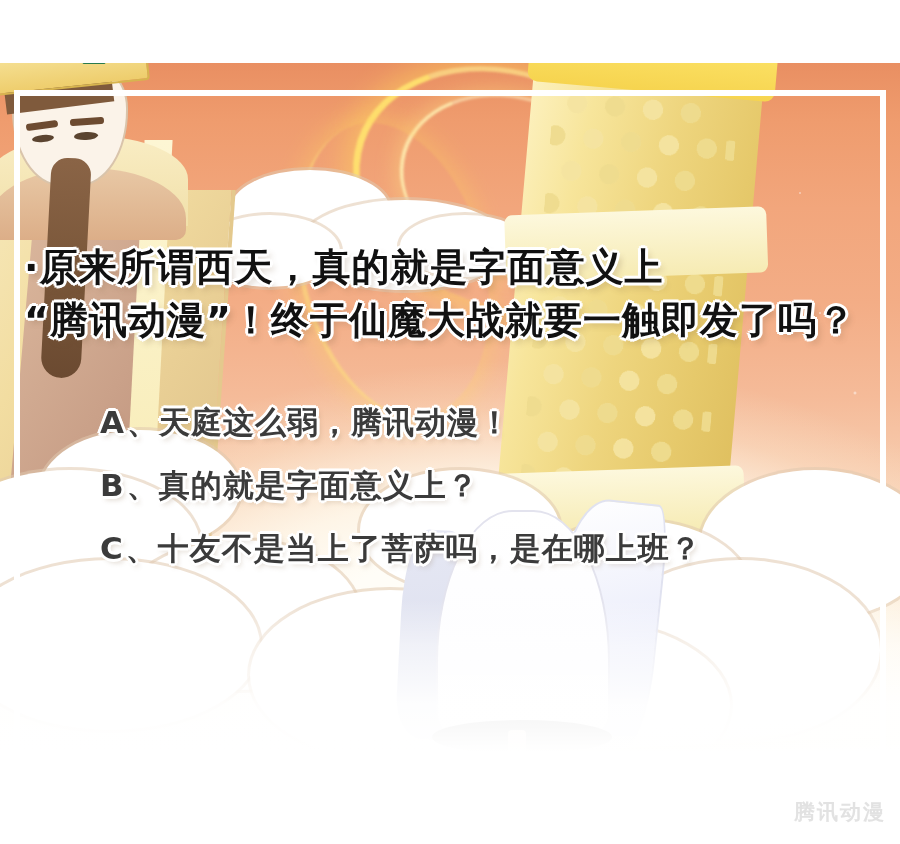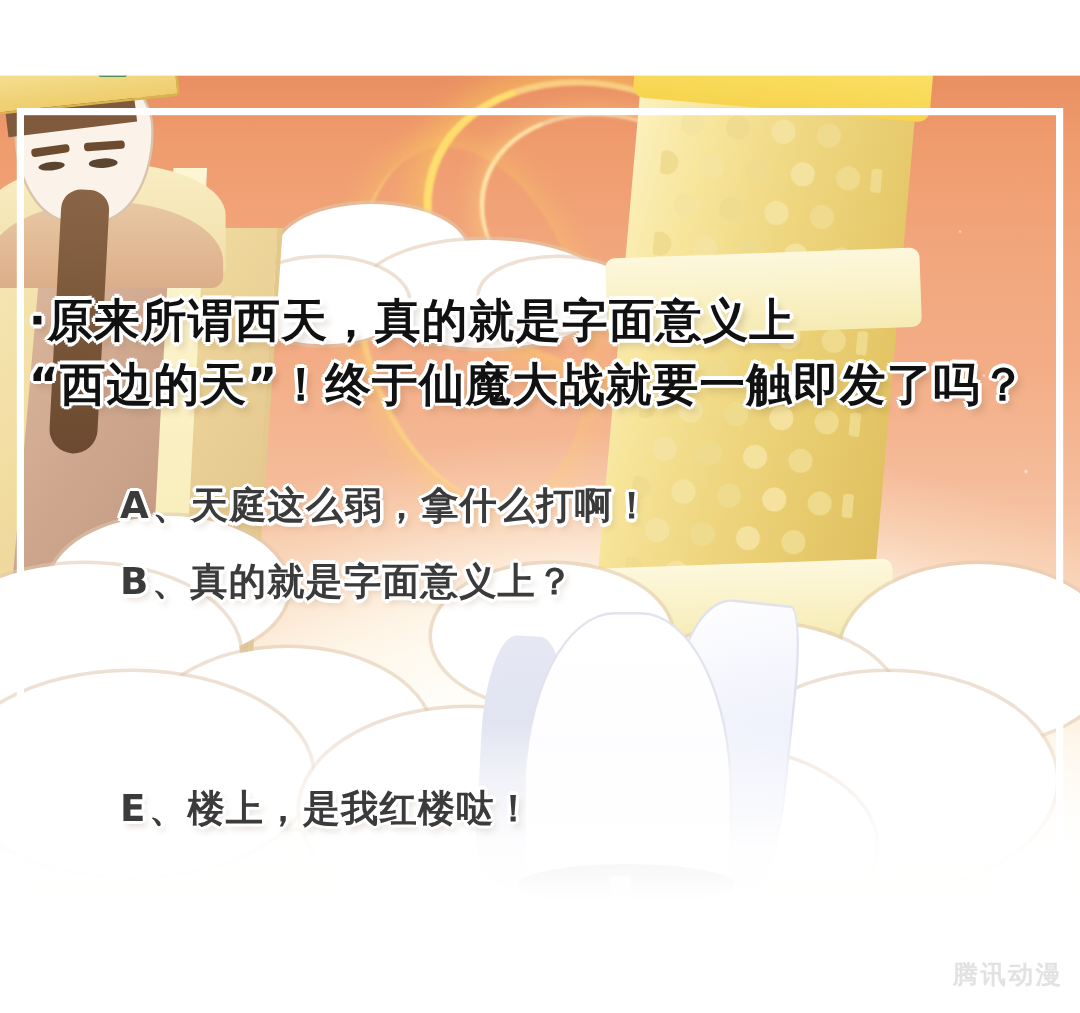--- a/index.html
+++ b/index.html
@@ -519,28 +519,28 @@
   <div class="red-strip"></div>
 
   <div class="top-band"></div>
 
   <div class="frame"></div>
 
   <div class="bottom-white"></div>
 
   <div class="text-layer">
     <div class="headline l1">·原来所谓西天，真的就是字面意义上</div>
-    <div class="headline l2">“西边的天”！终于仙魔大战就要一触即发了吗？</div>
+    <div class="headline l2">“腾讯动漫”！终于仙魔大战就要一触即发了吗？</div>
 
     <div class="option opt-a">
-      <span class="opt-key">A</span><span>、</span><span>天庭这么弱，拿什么打啊！</span>
+      <span class="opt-key">A</span><span>、</span><span>天庭这么弱，腾讯动漫！</span>
     </div>
     <div class="option opt-b">
       <span class="opt-key">B</span><span>、</span><span>真的就是字面意义上？</span>
     </div>
-    <div class="option opt-e">
-      <span class="opt-key">E</span><span>、</span><span>楼上，是我红楼哒！</span>
+    <div class="option opt-c">
+      <span class="opt-key">C</span><span>、</span><span>十友不是当上了菩萨吗，是在哪上班？</span>
     </div>
   </div>
 
   <div class="watermark">腾讯动漫</div>
 
 </div>
 
 </body></html>

